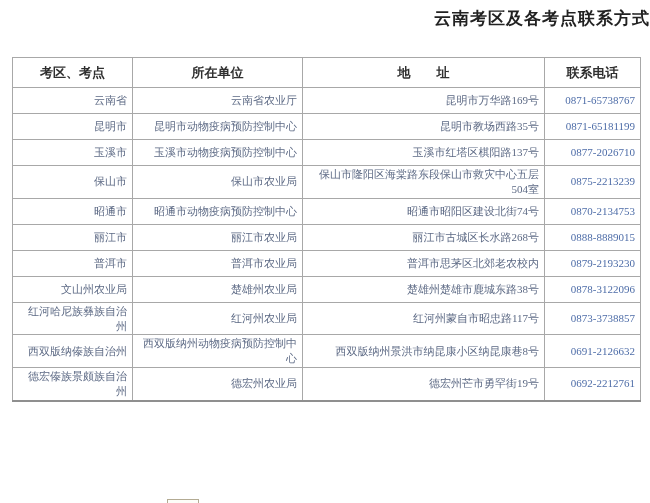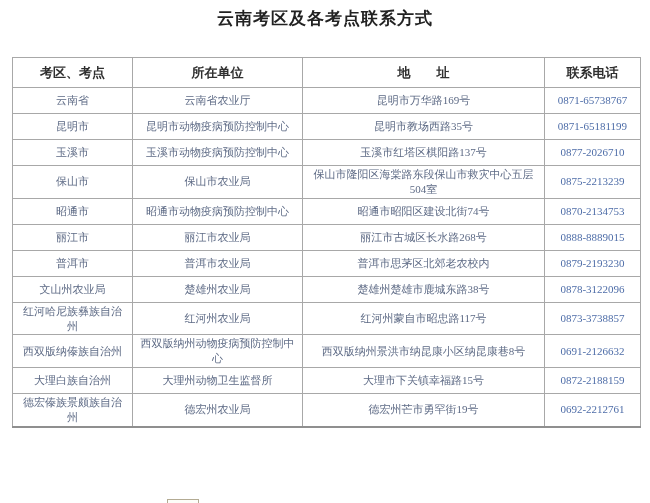--- a/index.html
+++ b/index.html
@@ -6,21 +6,21 @@
   .page{
     position:relative;
     width:650px;height:503px;
     overflow:hidden;
     background:#fff;
     font-family:"Liberation Serif","DejaVu Serif",serif;
   }
   .title{
     margin:0;
     padding-top:7px;
-    text-align:center;
+    text-align:right;
     font-size:17px;
     font-weight:bold;
     letter-spacing:1px;
     color:#222222;
   }
   table.contact{
     position:absolute;
     left:12px;top:57px;
     width:628px;
     border-collapse:collapse;
@@ -38,20 +38,21 @@
     font-weight:bold;
     color:#2f2f2f;
     padding:0 2px;
   }
   table.contact td{
     height:23px;
     font-size:11px;
     color:#5d6a85;
     padding:1px 5px;
     line-height:1.35;
+    text-align:right;
   }
   table.contact td.phone{color:#4e6da8;}
   table.contact tbody tr:last-child td{
     border-bottom:2px solid #8f8f8f;
   }
   col.c-region{width:120px;}
   col.c-unit{width:170px;}
   col.c-address{width:242px;}
   col.c-phone{width:96px;}
   .cutoff-box{
@@ -139,26 +140,20 @@
           <td class="address">红河州蒙自市昭忠路117号</td>
           <td class="phone">0873-3738857</td>
         </tr>
         <tr>
           <td class="region">西双版纳傣族自治州</td>
           <td class="unit">西双版纳州动物疫病预防控制中心</td>
           <td class="address">西双版纳州景洪市纳昆康小区纳昆康巷8号</td>
           <td class="phone">0691-2126632</td>
         </tr>
         <tr>
-          <td class="region">大理白族自治州</td>
-          <td class="unit">大理州动物卫生监督所</td>
-          <td class="address">大理市下关镇幸福路15号</td>
-          <td class="phone">0872-2188159</td>
-        </tr>
-        <tr>
           <td class="region">德宏傣族景颇族自治州</td>
           <td class="unit">德宏州农业局</td>
           <td class="address">德宏州芒市勇罕街19号</td>
           <td class="phone">0692-2212761</td>
         </tr>
       </tbody>
   </table>
 
   <div class="cutoff-box"></div>
 

